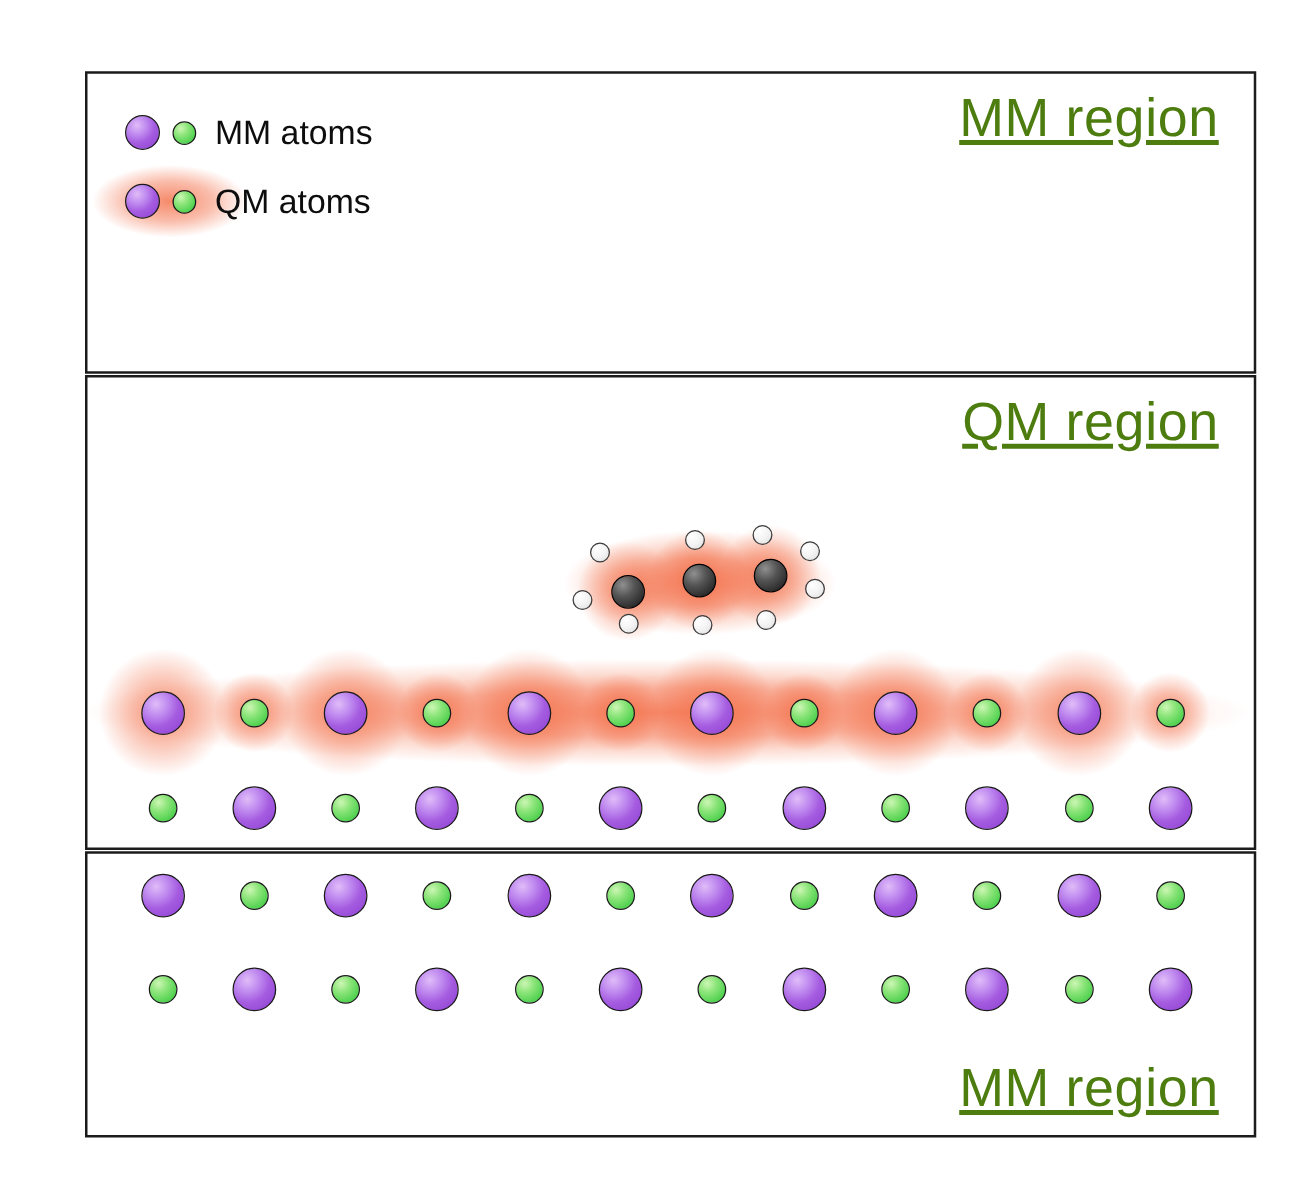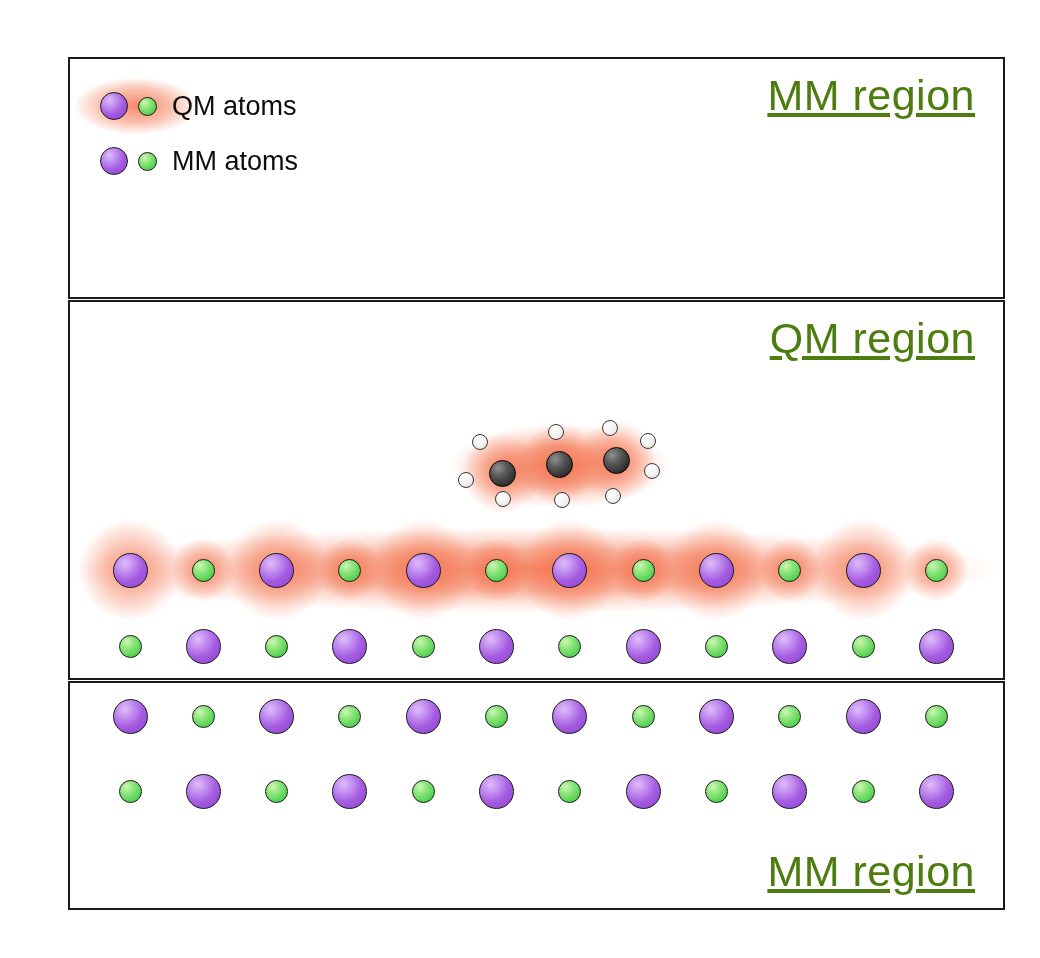--- a/index.html
+++ b/index.html
@@ -62,29 +62,29 @@
   <div class="box box-mid">
     <div class="region-label label-top-right">QM region</div>
   </div>
 
   <div class="box box-bottom">
     <div class="region-label label-bottom-right">MM region</div>
   </div>
 
   <div class="legend">
     <div class="legend-row">
+      <span class="legend-atom atom purple legend-purple"></span>
+      <span class="legend-atom atom green legend-green"></span>
+      <span class="legend-text">MM atoms</span>
+    </div>
+    <div class="legend-row">
       <span class="legend-glow"></span>
       <span class="legend-atom atom purple legend-purple"></span>
       <span class="legend-atom atom green legend-green"></span>
       <span class="legend-text">QM atoms</span>
-    </div>
-    <div class="legend-row">
-      <span class="legend-atom atom purple legend-purple"></span>
-      <span class="legend-atom atom green legend-green"></span>
-      <span class="legend-text">MM atoms</span>
     </div>
   </div>
 
   <div class="layer" id="glow-layer">
       <div class="glow band" style="left: 65px; top: 527px; width: 936.3px; height: 86px;"></div>
       <div class="glow puff" style="left: 79px; top: 519px; width: 102px; height: 102px;"></div>
       <div class="glow puff" style="left: 171.3px; top: 538px; width: 64px; height: 64px;"></div>
       <div class="glow puff" style="left: 225.6px; top: 519px; width: 102px; height: 102px;"></div>
       <div class="glow puff" style="left: 317.9px; top: 538px; width: 64px; height: 64px;"></div>
       <div class="glow puff" style="left: 372.2px; top: 519px; width: 102px; height: 102px;"></div>

